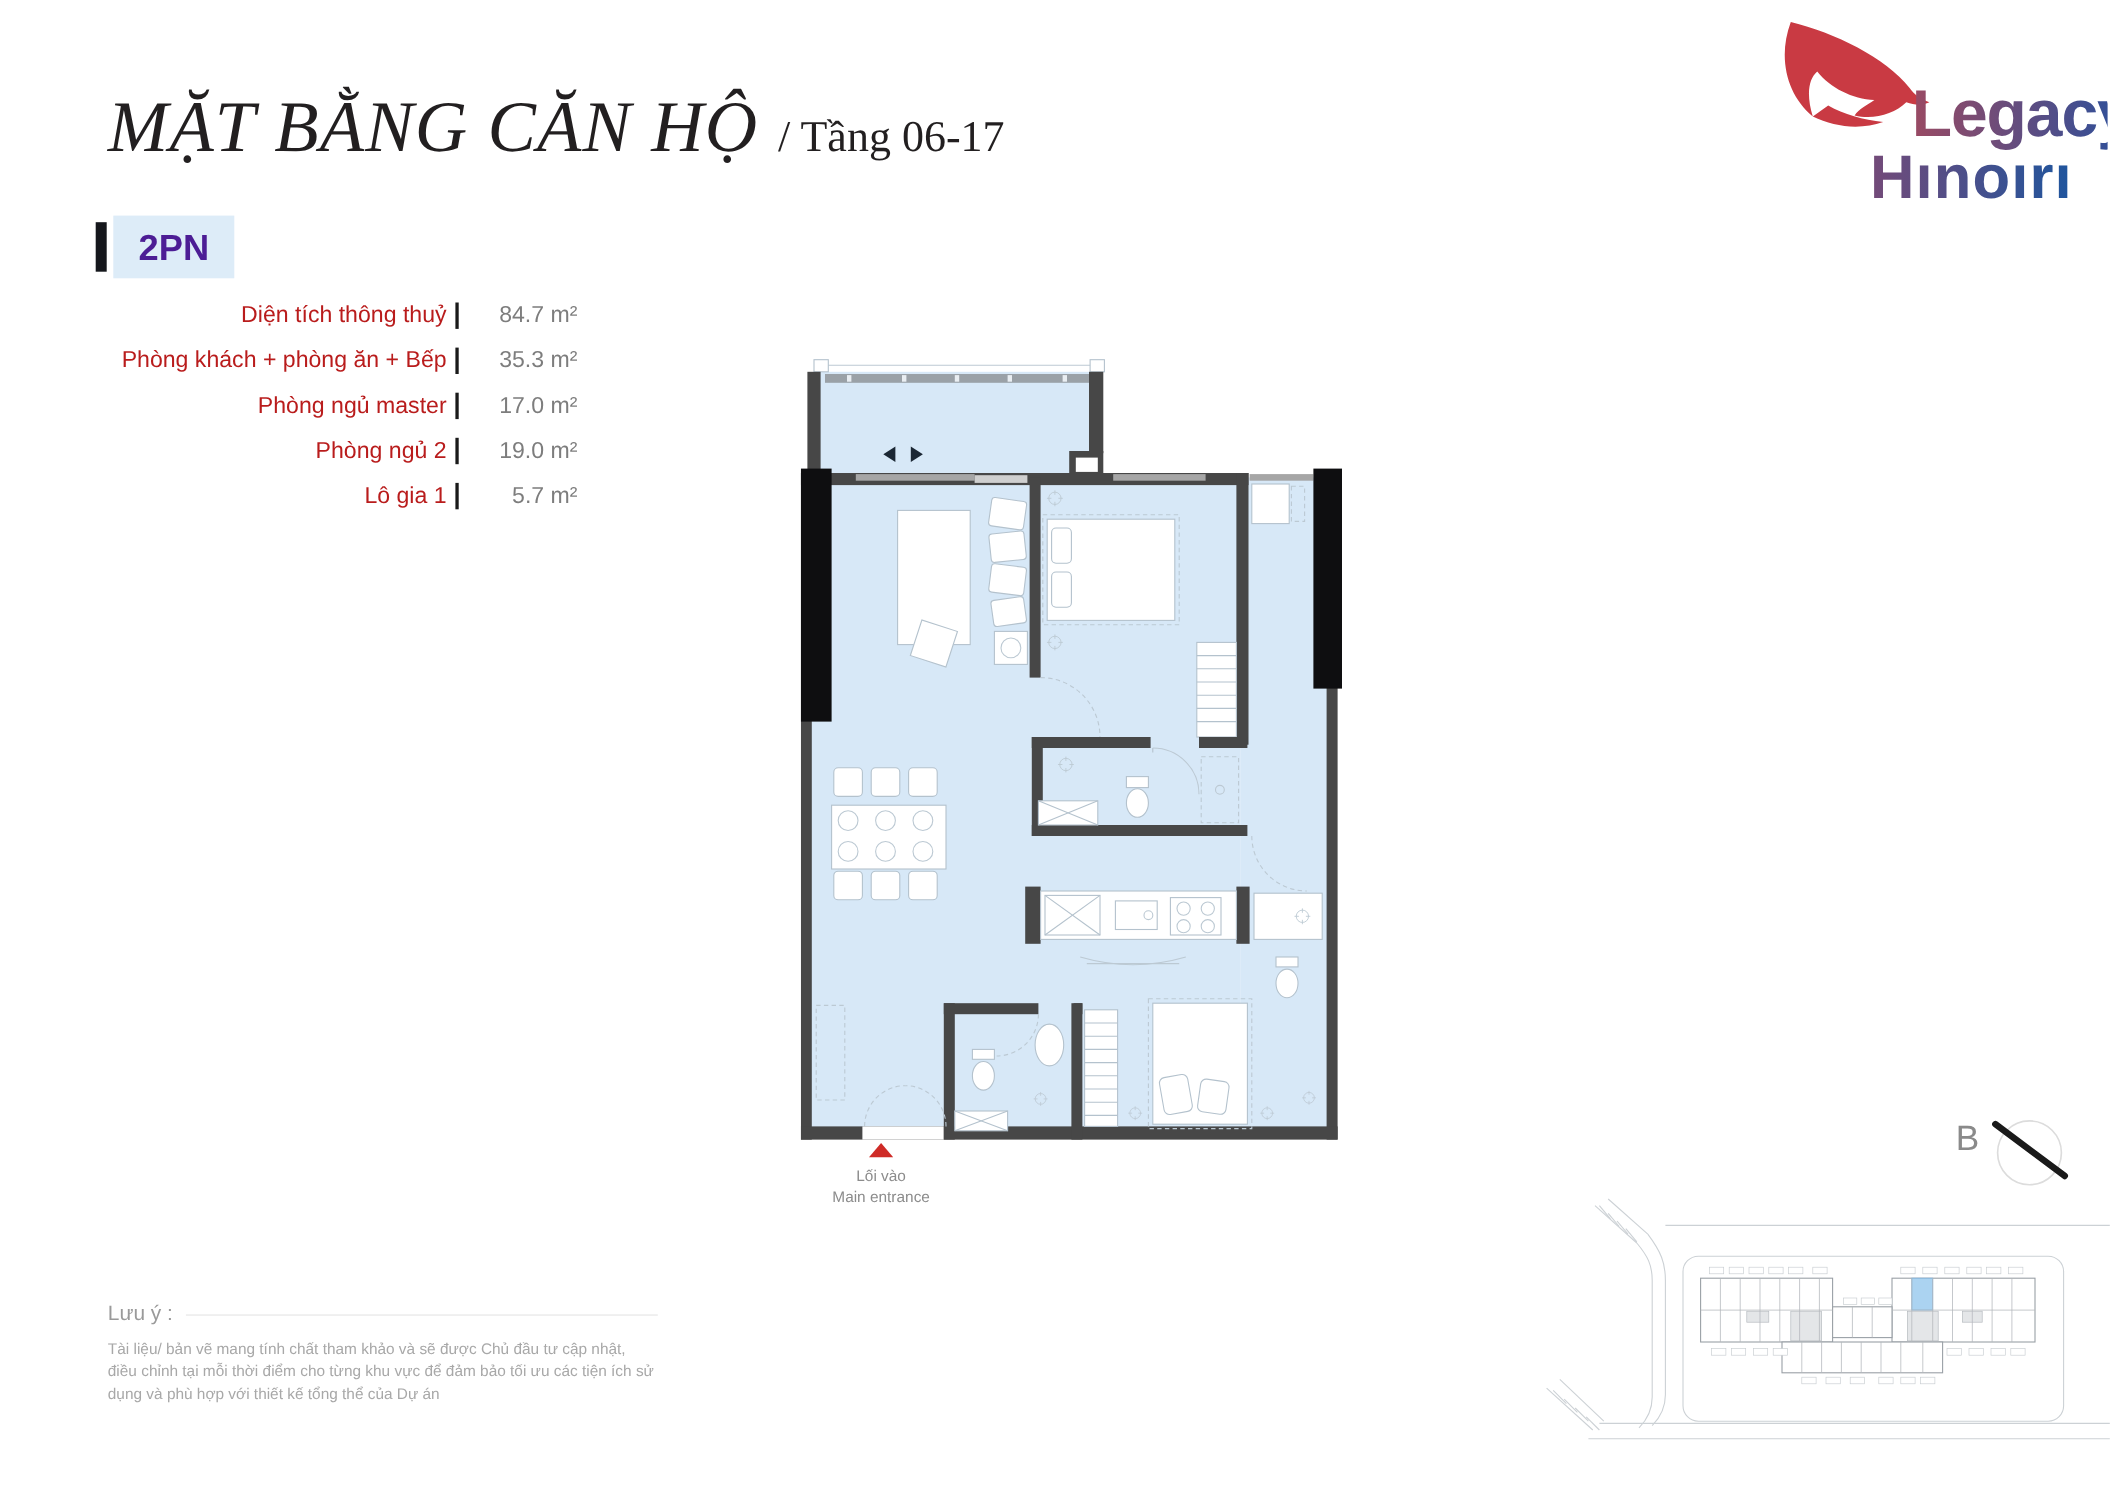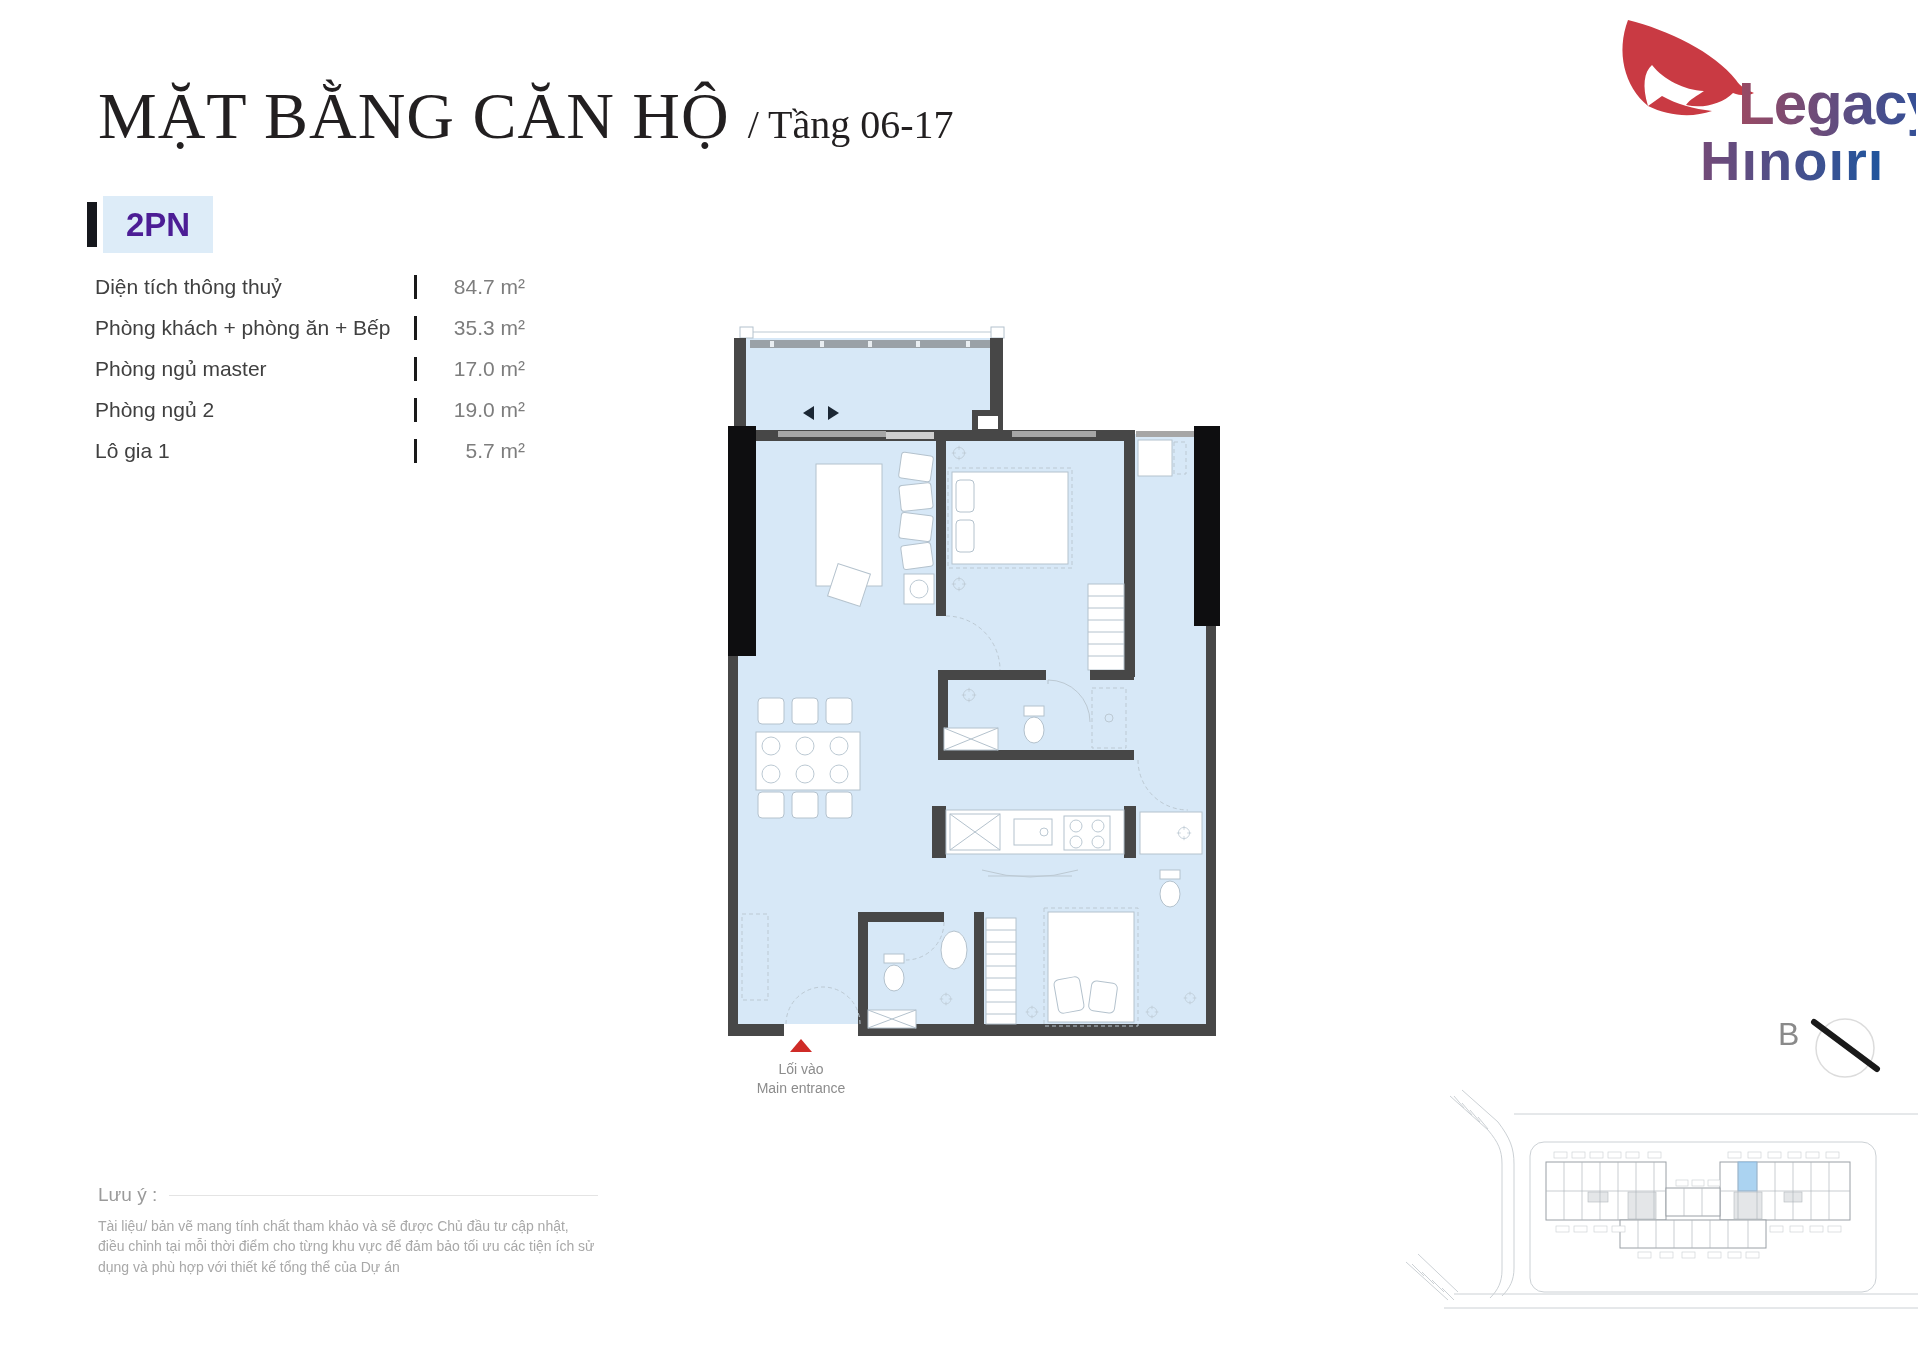--- a/index.html
+++ b/index.html
@@ -2,37 +2,37 @@
 <html><head>
 <meta charset="utf-8">
 <style>
   html,body{margin:0;padding:0;background:#fff;}
   #page{position:relative;width:1920px;height:1358px;background:#fff;overflow:hidden;
         font-family:"Liberation Sans",sans-serif;}
 
   
   .title-wrap{position:absolute;left:98px;top:78px;display:flex;align-items:baseline;gap:18px;
               font-family:"Liberation Serif",serif;color:#221f20;}
-  .title-main{font-size:66px;letter-spacing:1px;font-weight:500;}
+  .title-main{font-size:66px;letter-spacing:1px;font-weight:500;font-style:italic;}
   .title-sub{font-size:40px;font-weight:400;}
 
   
   .badge-row{position:absolute;left:95px;top:196px;display:flex;align-items:stretch;height:57px;}
   .badge-tab{position:absolute;left:-8px;top:6px;width:10px;height:45px;background:#15171c;}
   .badge-main{width:292px;display:flex;align-items:center;justify-content:center;gap:10px;
               background:linear-gradient(90deg,#3d5587 0%,#7c5670 45%,#bf3a33 100%);color:#fff;}
   .badge-label{font-size:26px;}
   .badge-code{font-size:37px;font-weight:bold;letter-spacing:1px;}
   .badge-type{width:110px;margin-left:8px;display:flex;align-items:center;justify-content:center;
               background:#ddecf8;color:#4c1d95;font-size:33px;font-weight:bold;}
 
   
   .specs{position:absolute;left:95px;top:266px;width:430px;}
   .spec-row{display:flex;align-items:center;height:41px;}
-  .spec-label{flex:1;text-align:left;color:#404040;font-size:21px;}
+  .spec-label{flex:1;text-align:right;color:#b91c1c;font-size:21px;}
   .spec-sep{width:3px;height:24px;background:#1a1a1a;margin:0 12px 0 8px;}
   .spec-value{width:96px;text-align:right;color:#7d7d7d;font-size:21px;}
 
   
   .plan{position:absolute;left:728px;top:322px;}
   .wall{fill:#474747;}
   .col{fill:#0e0e10;}
   .floor{fill:#d7e8f7;}
   .fur{fill:#ffffff;stroke:#b4c2cd;stroke-width:1;}
   .dash{fill:none;stroke:#bcc9d3;stroke-width:1;stroke-dasharray:4 3;}

